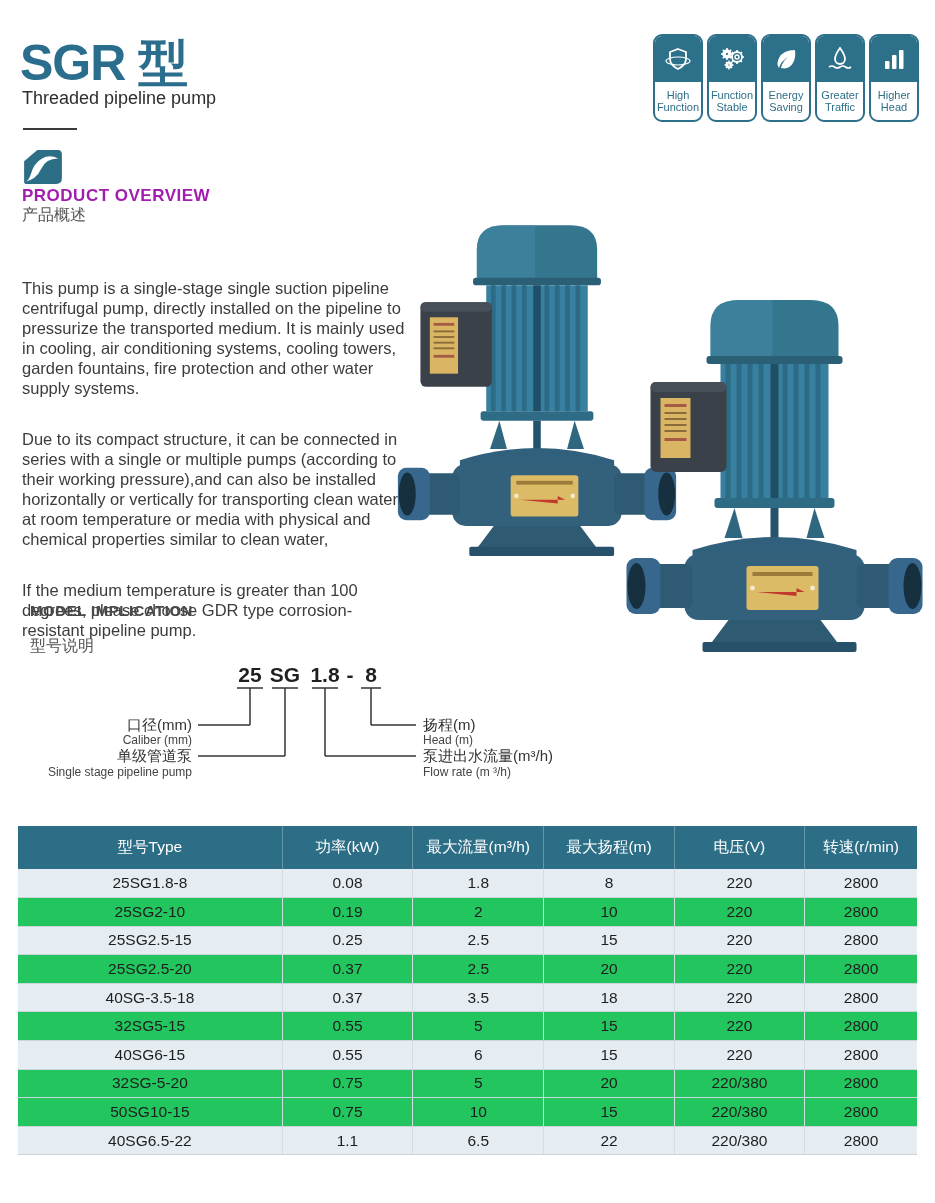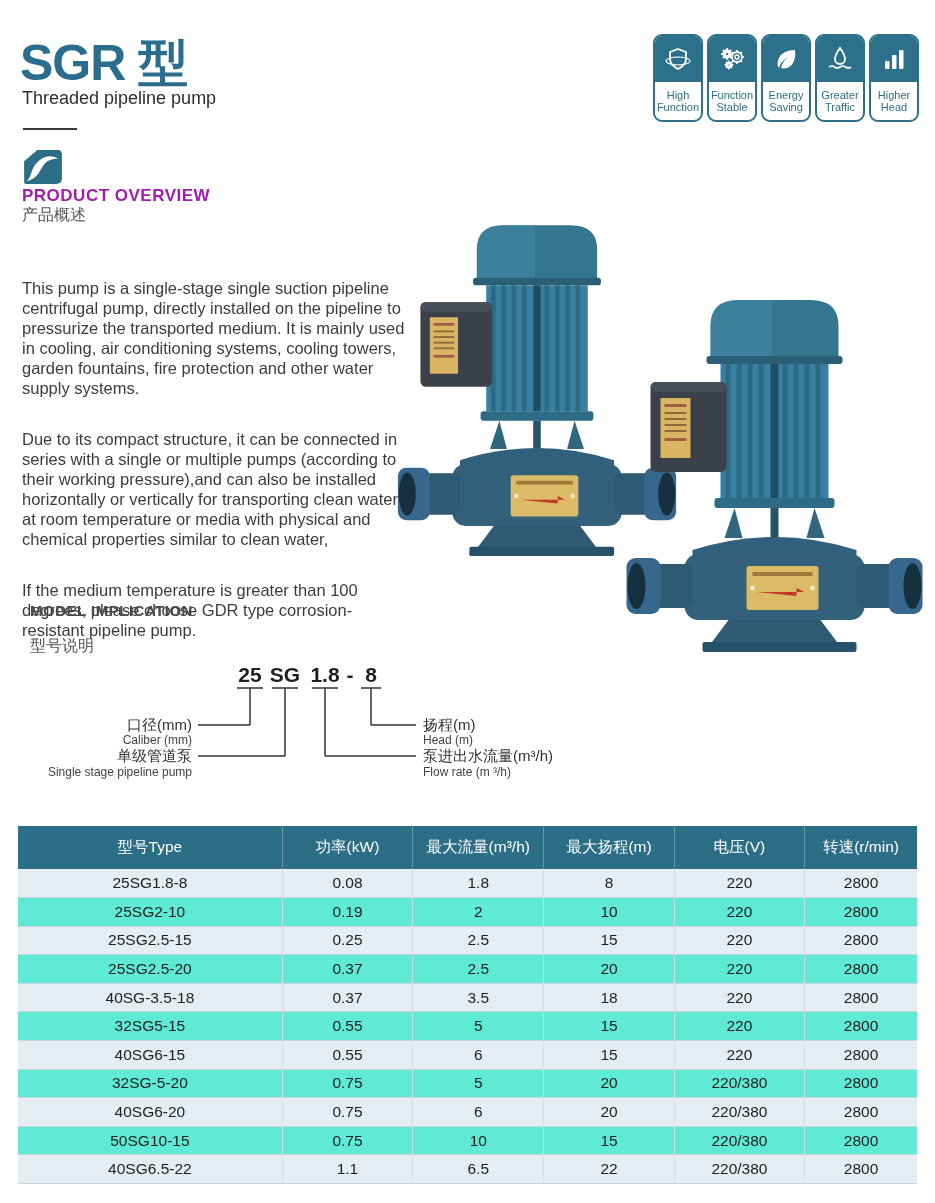--- a/index.html
+++ b/index.html
@@ -48,21 +48,21 @@
   
   .spec-table { position:absolute; left:18px; top:826px; width:899px;
                 border-collapse:collapse; table-layout:fixed; }
   .spec-table th { background:#2d6e87; color:#fff; font-size:15.5px; font-weight:normal;
                    height:43px; border-right:1px solid rgba(255,255,255,.28); }
   .spec-table th:last-child { border-right:none; }
   .spec-table td { height:28.6px; text-align:center; font-size:15.5px; color:#1e1e1e;
                    border-right:1px solid #d3dde4; border-bottom:1px solid #c9d4dc; }
   .spec-table td:last-child { border-right:none; }
   .spec-table tr.odd td { background:#e6edf2; }
-  .spec-table tr.even td { background:#5eead4; }
+  .spec-table tr.even td { background:#22c55e; }
 </style>
 </head>
 <body>
 
 <svg width="0" height="0" style="position:absolute">
   <defs>
     <g id="pump-symbol">
 
       <path d="M86 72 L86 40 Q86 14 114 14 L186 14 Q214 14 214 40 L214 72 Z" fill="#35768f"></path>
       <path d="M86 72 L86 40 Q86 14 114 14 L148 14 L148 72 Z" fill="#4389a6" opacity="0.55"></path>
@@ -332,28 +332,20 @@
           <td>2800</td>
         </tr>
         <tr class="even">
           <td>32SG-5-20</td>
           <td>0.75</td>
           <td>5</td>
           <td>20</td>
           <td>220/380</td>
           <td>2800</td>
         </tr>
-        <tr class="odd">
-          <td>40SG6-20</td>
-          <td>0.75</td>
-          <td>6</td>
-          <td>20</td>
-          <td>220/380</td>
-          <td>2800</td>
-        </tr>
         <tr class="even">
           <td>50SG10-15</td>
           <td>0.75</td>
           <td>10</td>
           <td>15</td>
           <td>220/380</td>
           <td>2800</td>
         </tr>
         <tr class="odd">
           <td>40SG6.5-22</td>

